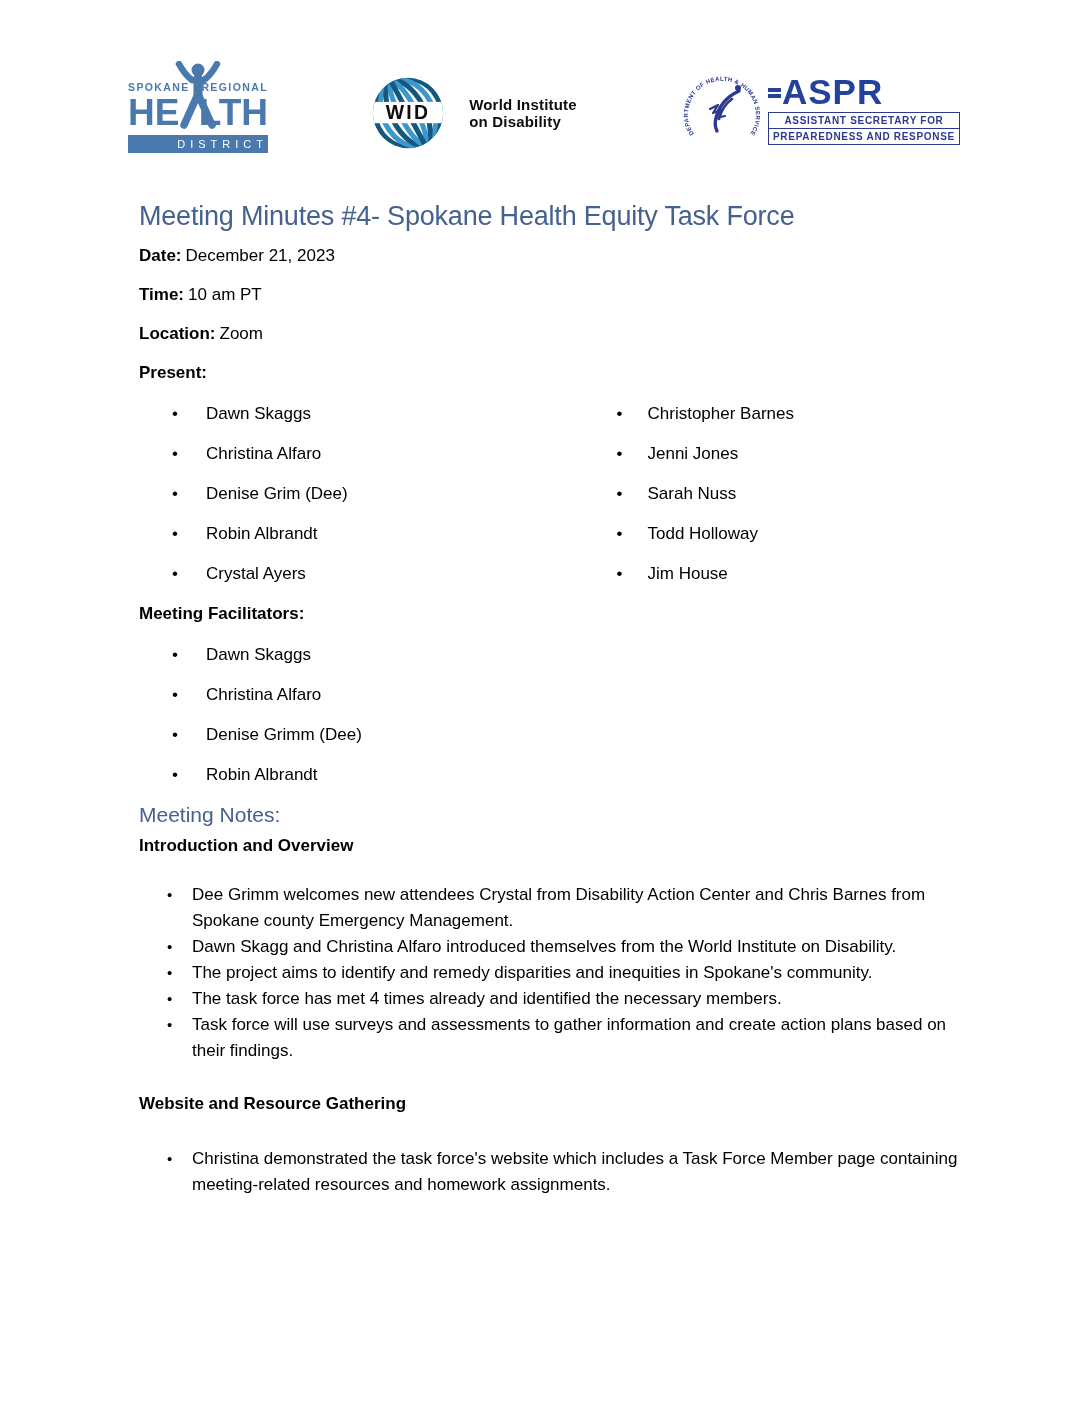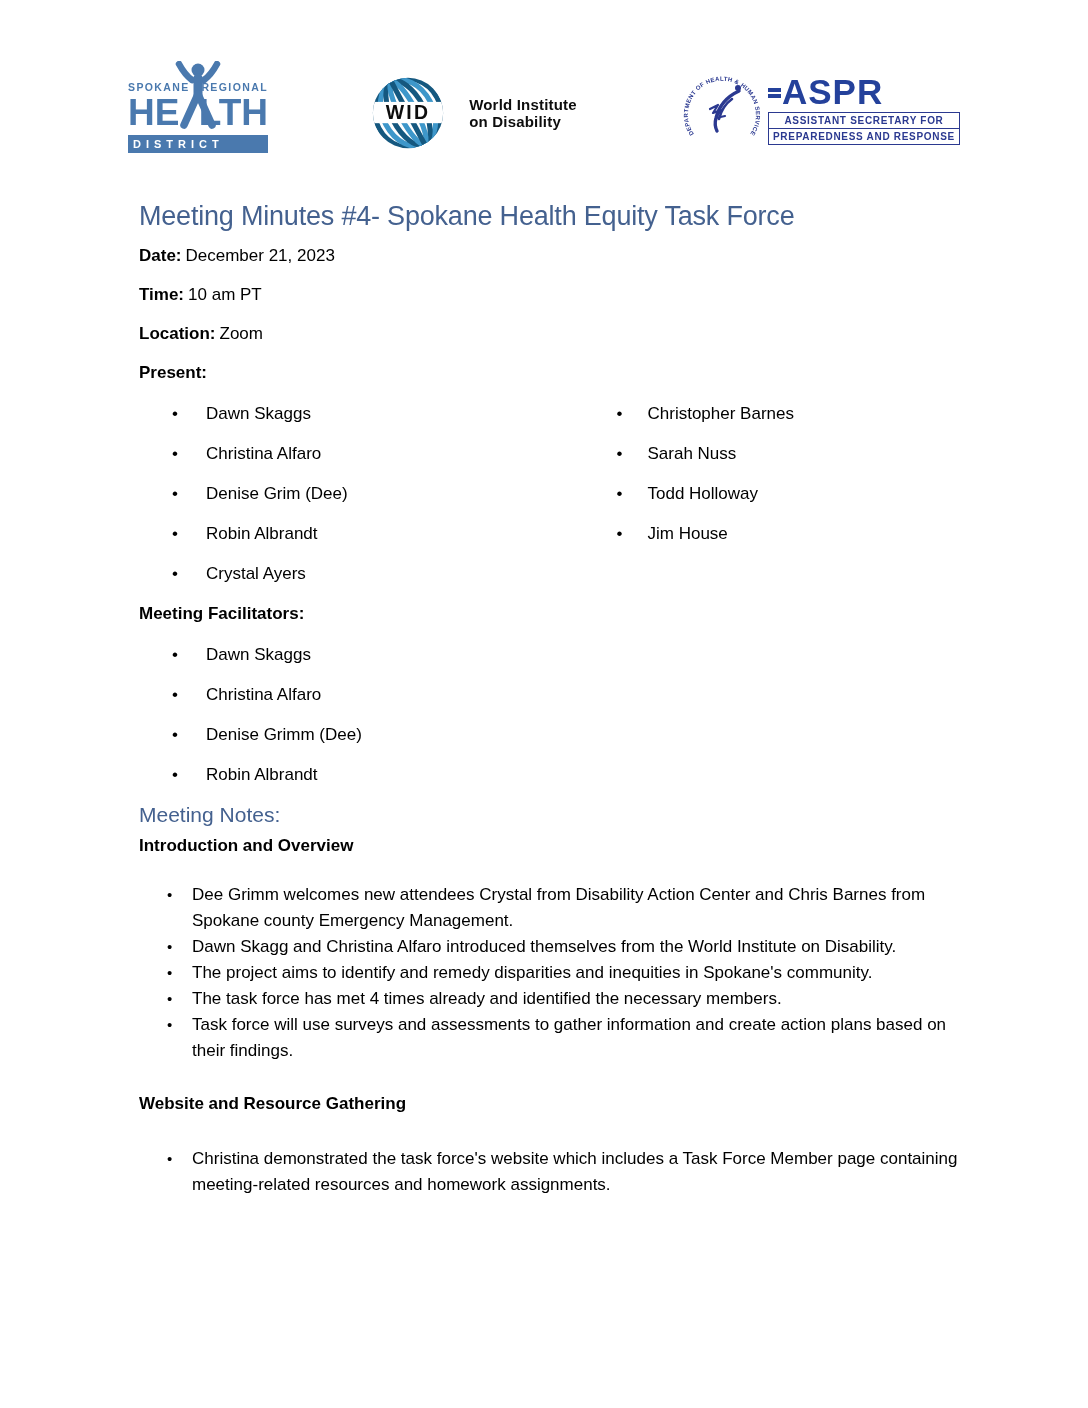--- a/index.html
+++ b/index.html
@@ -20,21 +20,21 @@
   .page{width:1088px;height:1216px;position:relative;background:#fff;}
 
   
   .logos{padding:64px 128px 0;display:flex;justify-content:space-between;align-items:flex-start;height:156px;}
 
   
   .srhd{width:140px;position:relative;padding-top:17px;color:var(--srhd);}
   .srhd-top{display:flex;justify-content:space-between;font-size:10.5px;font-weight:bold;letter-spacing:1.4px;line-height:12px;}
   .srhd-main{display:flex;justify-content:space-between;font-size:37px;font-weight:800;line-height:36px;letter-spacing:0px;margin-top:2px;}
   .srhd-figure{position:absolute;left:50%;top:-3px;transform:translateX(-50%);}
-  .srhd-banner{margin-top:4px;background:var(--srhd);color:#fff;font-size:11px;font-weight:bold;letter-spacing:5px;text-align:left;padding:3px 0 3px 5px;}
+  .srhd-banner{margin-top:4px;background:var(--srhd);color:#fff;font-size:11px;font-weight:normal;letter-spacing:5px;text-align:right;padding:3px 0 3px 5px;}
 
   
   .wid{display:flex;align-items:center;gap:24px;margin-top:8px;}
   .wid-name{font-size:15px;font-weight:bold;color:#0d0d0d;line-height:17px;letter-spacing:0.2px;}
   .wid-text{font-size:21px;font-weight:bold;letter-spacing:2.5px;fill:#0d0d0d;font-family:"Liberation Sans","DejaVu Sans",sans-serif;}
   .s-dark{fill:none;stroke:var(--wid-dark);stroke-width:5.5;}
   .s-light{fill:none;stroke:var(--wid-light);stroke-width:5.5;}
 
   
   .aspr{display:flex;align-items:center;gap:4px;margin-top:4px;}
@@ -171,20 +171,21 @@
     <div class="present-cols">
       <ul class="dotlist wide col1">
         <li>Dawn Skaggs</li>
         <li>Christina Alfaro</li>
         <li>Denise Grim (Dee)</li>
         <li>Robin Albrandt</li>
         <li>Crystal Ayers</li>
       </ul>
       <ul class="dotlist wide col2">
         <li>Christopher Barnes</li>
+        <li>Jenni Jones</li>
         <li>Sarah Nuss</li>
         <li>Todd Holloway</li>
         <li>Jim House</li>
       </ul>
     </div>
 
     <p class="section-label facil-heading">Meeting Facilitators:</p>
     <ul class="dotlist wide">
       <li>Dawn Skaggs</li>
       <li>Christina Alfaro</li>

